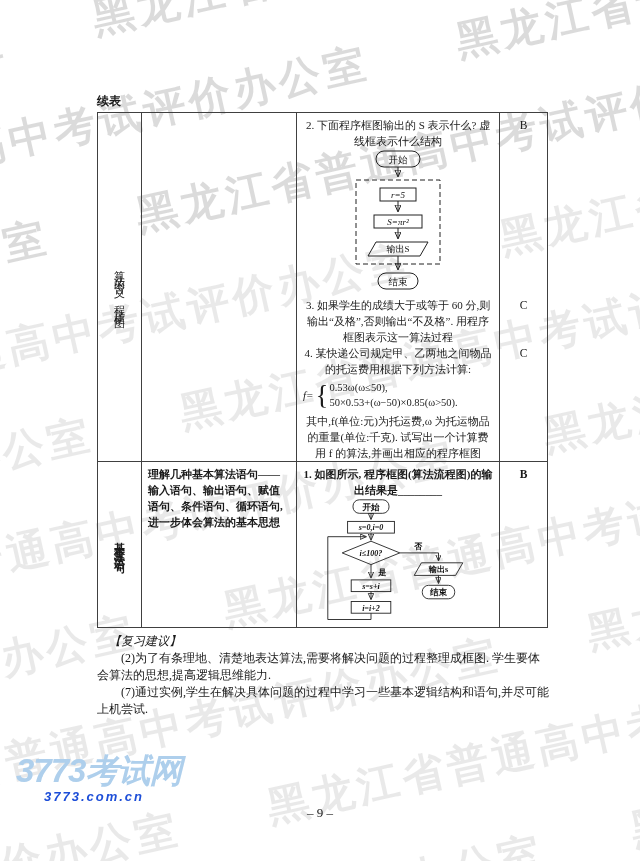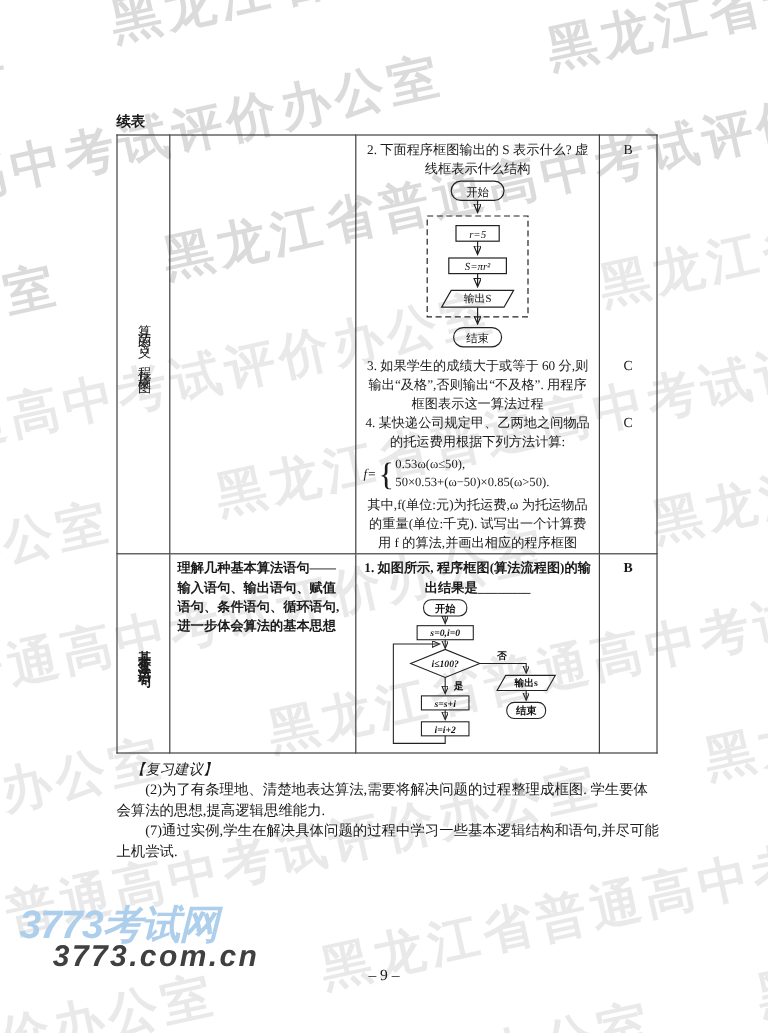--- a/index.html
+++ b/index.html
@@ -53,21 +53,21 @@
   .review .rtitle { text-indent:1em; margin:0;font-style:italic; }
   .review p { margin:0; text-indent:2em; }
   
   svg text { font-family:"Liberation Serif", serif; fill:#111; }
   svg .math { font-style:italic; }
   svg rect, svg polygon, svg line, svg path, svg polyline { stroke:#222; fill:none; stroke-width:1; }
   
   .logo { position:absolute; left:16px; top:754px; z-index:1;
           font-family:"Liberation Sans", sans-serif; font-style:italic; font-weight:bold; }
   .logo-main { font-size:33px; line-height:33px; color:#aecfec; letter-spacing:-1px; }
-  .logo-url  { font-size:25px; line-height:20px; color:#404040; letter-spacing:2px; margin-left:28px; }
+  .logo-url  { font-size:13px; line-height:20px; color:#1d4ed8; letter-spacing:2px; margin-left:28px; }
   .page-num { position:absolute; left:0; top:805px; width:100%; text-align:center;
               font-size:13px; z-index:1; }
 </style>
 </head>
 <body>
 
 <div class="page">
 
   <div class="wm-layer">
     <div class="wm-row"><span>黑龙江省普通高中考试评价办公室</span></div>

